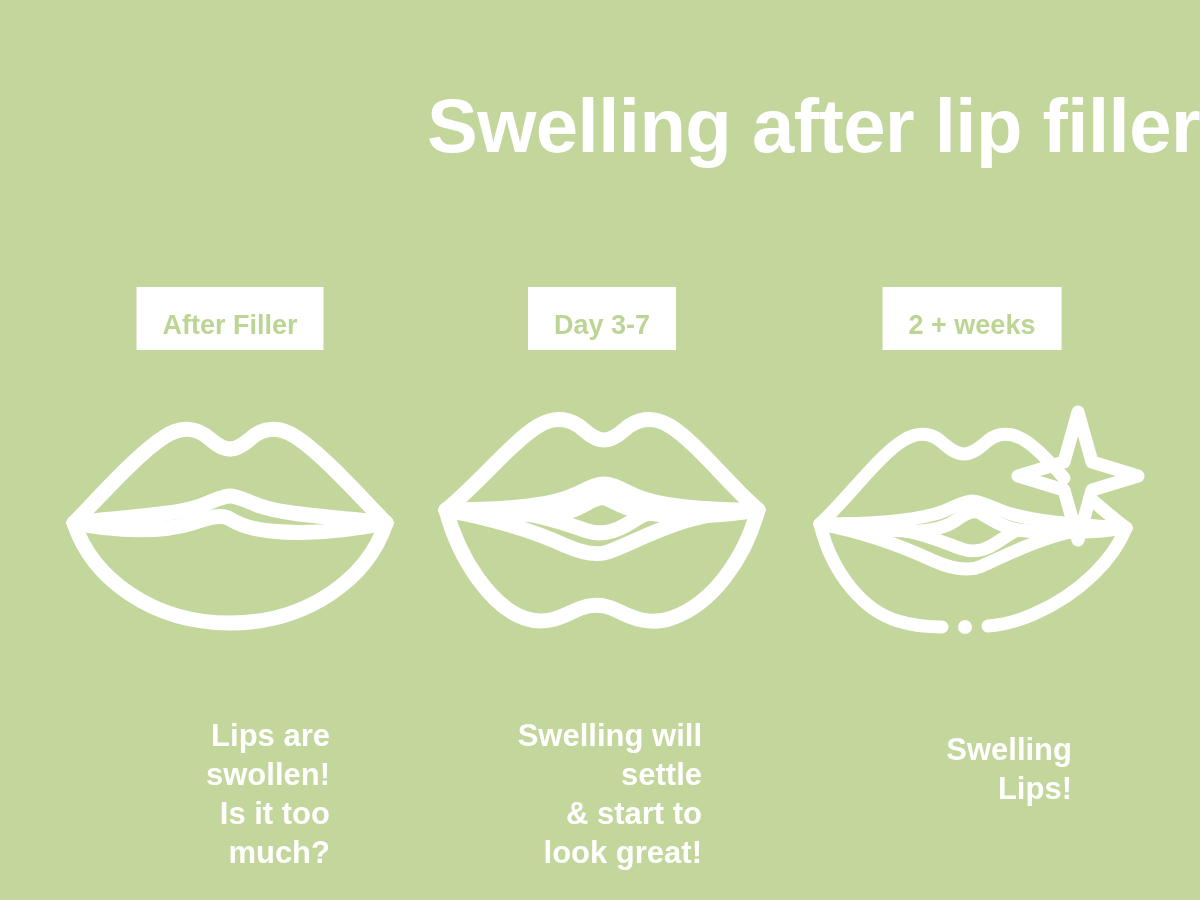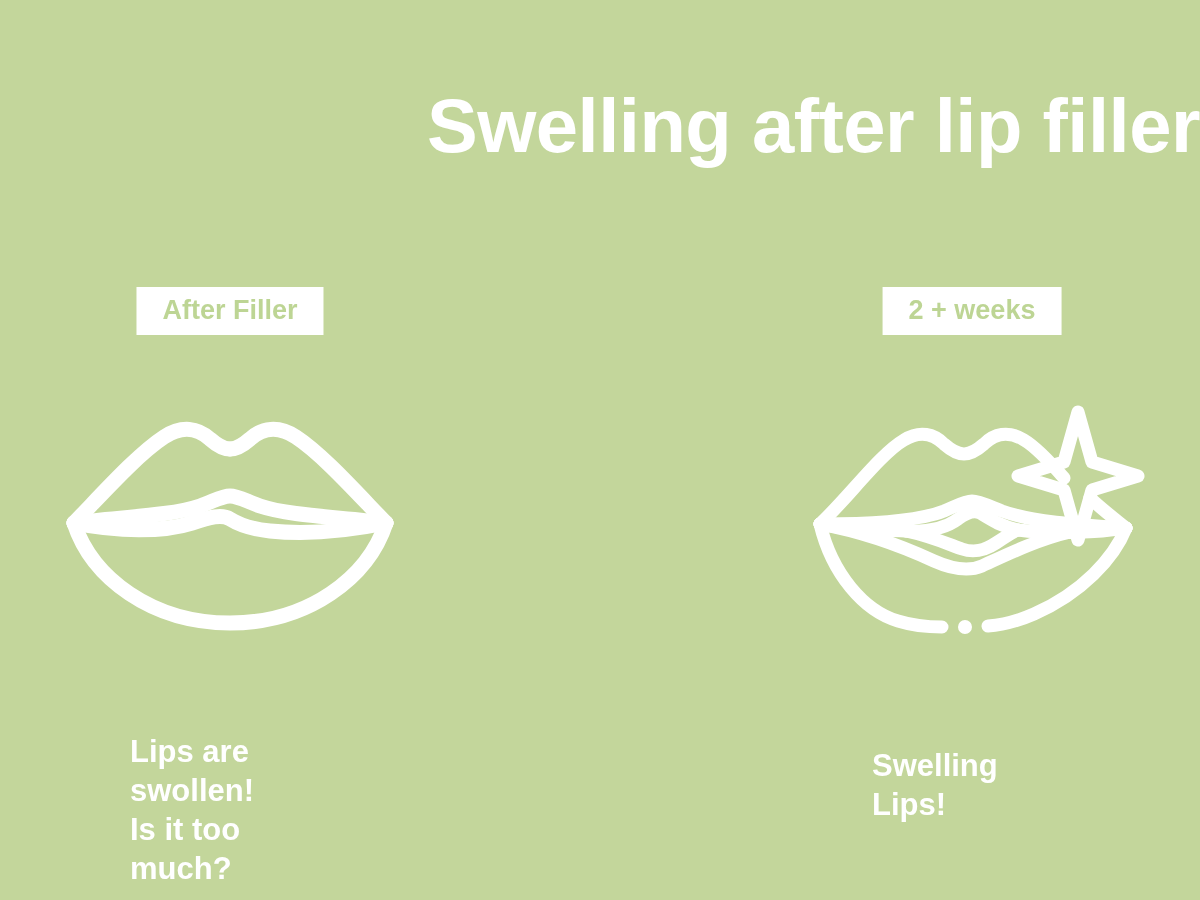--- a/index.html
+++ b/index.html
@@ -57,21 +57,21 @@
   
   .badge {
     position: absolute;
     top: 287px;
     left: 50%;
     transform: translateX(-50%);
     background: #ffffff;
     color: #bdd594;
     font-size: 27px;
     font-weight: 700;
-    padding: 10px 26px 11px 26px;
+    padding: 25px 26px 11px 26px;
     white-space: nowrap;
     line-height: 1.0;
   }
 
   
   .lips-wrap {
     position: absolute;
     top: 392px;
     left: 50%;
     transform: translateX(-50%);
@@ -83,27 +83,26 @@
     width: 340px;
     height: 250px;
     overflow: visible;
   }
 
   
   .caption {
     position: absolute;
     left: 50%;
     transform: translateX(-50%);
-    text-align: left;
+    text-align: right;
     color: #ffffff;
     font-size: 31px;
     font-weight: 700;
     line-height: 1.26;
     white-space: pre-line;
-    margin-top: 16px;
   }
   .caption.two-line { top: 716px; }
   .caption.one-line { top: 730px; }
 </style>
 </head>
 <body>
 
 <div id="infographic">
 
   <div class="title">Swelling after lip filler</div>
@@ -142,20 +141,74 @@
           <path d="M14 131
                    C 32 186, 92 231, 170 231
                    C 248 231, 308 186, 326 131"></path>
         </svg>
       </div>
 
       <div class="caption two-line">Lips are swollen!
 Is it too much?</div>
     </div>
 
+    <div class="column col-1">
+
+      <div class="badge">Day 3-7</div>
+
+      <div class="lips-wrap">
+        <svg viewBox="0 0 340 250" xmlns="http://www.w3.org/2000/svg" fill="none" stroke="#ffffff" stroke-width="15" stroke-linecap="round" stroke-linejoin="round">
+
+          <path d="M14 118
+                   C 46 92, 80 50, 106 34
+                   C 124 23, 140 27, 152 38
+                   C 160 45, 166 48, 172 48
+                   C 178 48, 184 45, 192 38
+                   C 204 27, 220 23, 238 34
+                   C 264 50, 296 92, 326 118"></path>
+
+          <path d="M14 118
+                   C 62 118, 112 116, 140 104
+                   C 156 97, 164 92, 172 92
+                   C 180 92, 188 97, 204 104
+                   C 232 116, 280 118, 326 118"></path>
+
+          <path d="M96 122
+                   C 118 124, 136 122, 150 114
+                   C 162 107, 170 104, 176 107
+                   C 186 112, 196 118, 216 121"></path>
+
+          <path d="M96 122
+                   C 120 126, 140 134, 156 139
+                   C 168 143, 180 141, 194 133
+                   C 204 127, 210 123, 216 121"></path>
+
+          <path d="M14 118
+                   C 50 126, 82 124, 96 122"></path>
+          <path d="M216 121
+                   C 250 126, 294 124, 326 118"></path>
+
+          <path d="M14 118
+                   C 60 126, 104 140, 132 153
+                   C 150 161, 164 164, 176 160
+                   C 196 153, 226 136, 260 127
+                   C 290 119, 312 117, 326 118"></path>
+
+          <path d="M14 118
+                   C 28 170, 60 214, 92 226
+                   C 112 233, 128 226, 142 219
+                   C 156 212, 170 211, 184 218
+                   C 200 226, 218 234, 240 226
+                   C 280 212, 312 168, 326 118"></path>
+        </svg>
+      </div>
+
+      <div class="caption two-line">Swelling will settle
+&amp; start to look great!</div>
+    </div>
 
     <div class="column col-2">
 
       <div class="badge">2 + weeks</div>
 
       <div class="lips-wrap">
         <svg viewBox="0 0 340 250" xmlns="http://www.w3.org/2000/svg" fill="none" stroke="#ffffff" stroke-width="13" stroke-linecap="round" stroke-linejoin="round">
 
           <path d="M18 132
                    C 46 106, 78 62, 102 48

